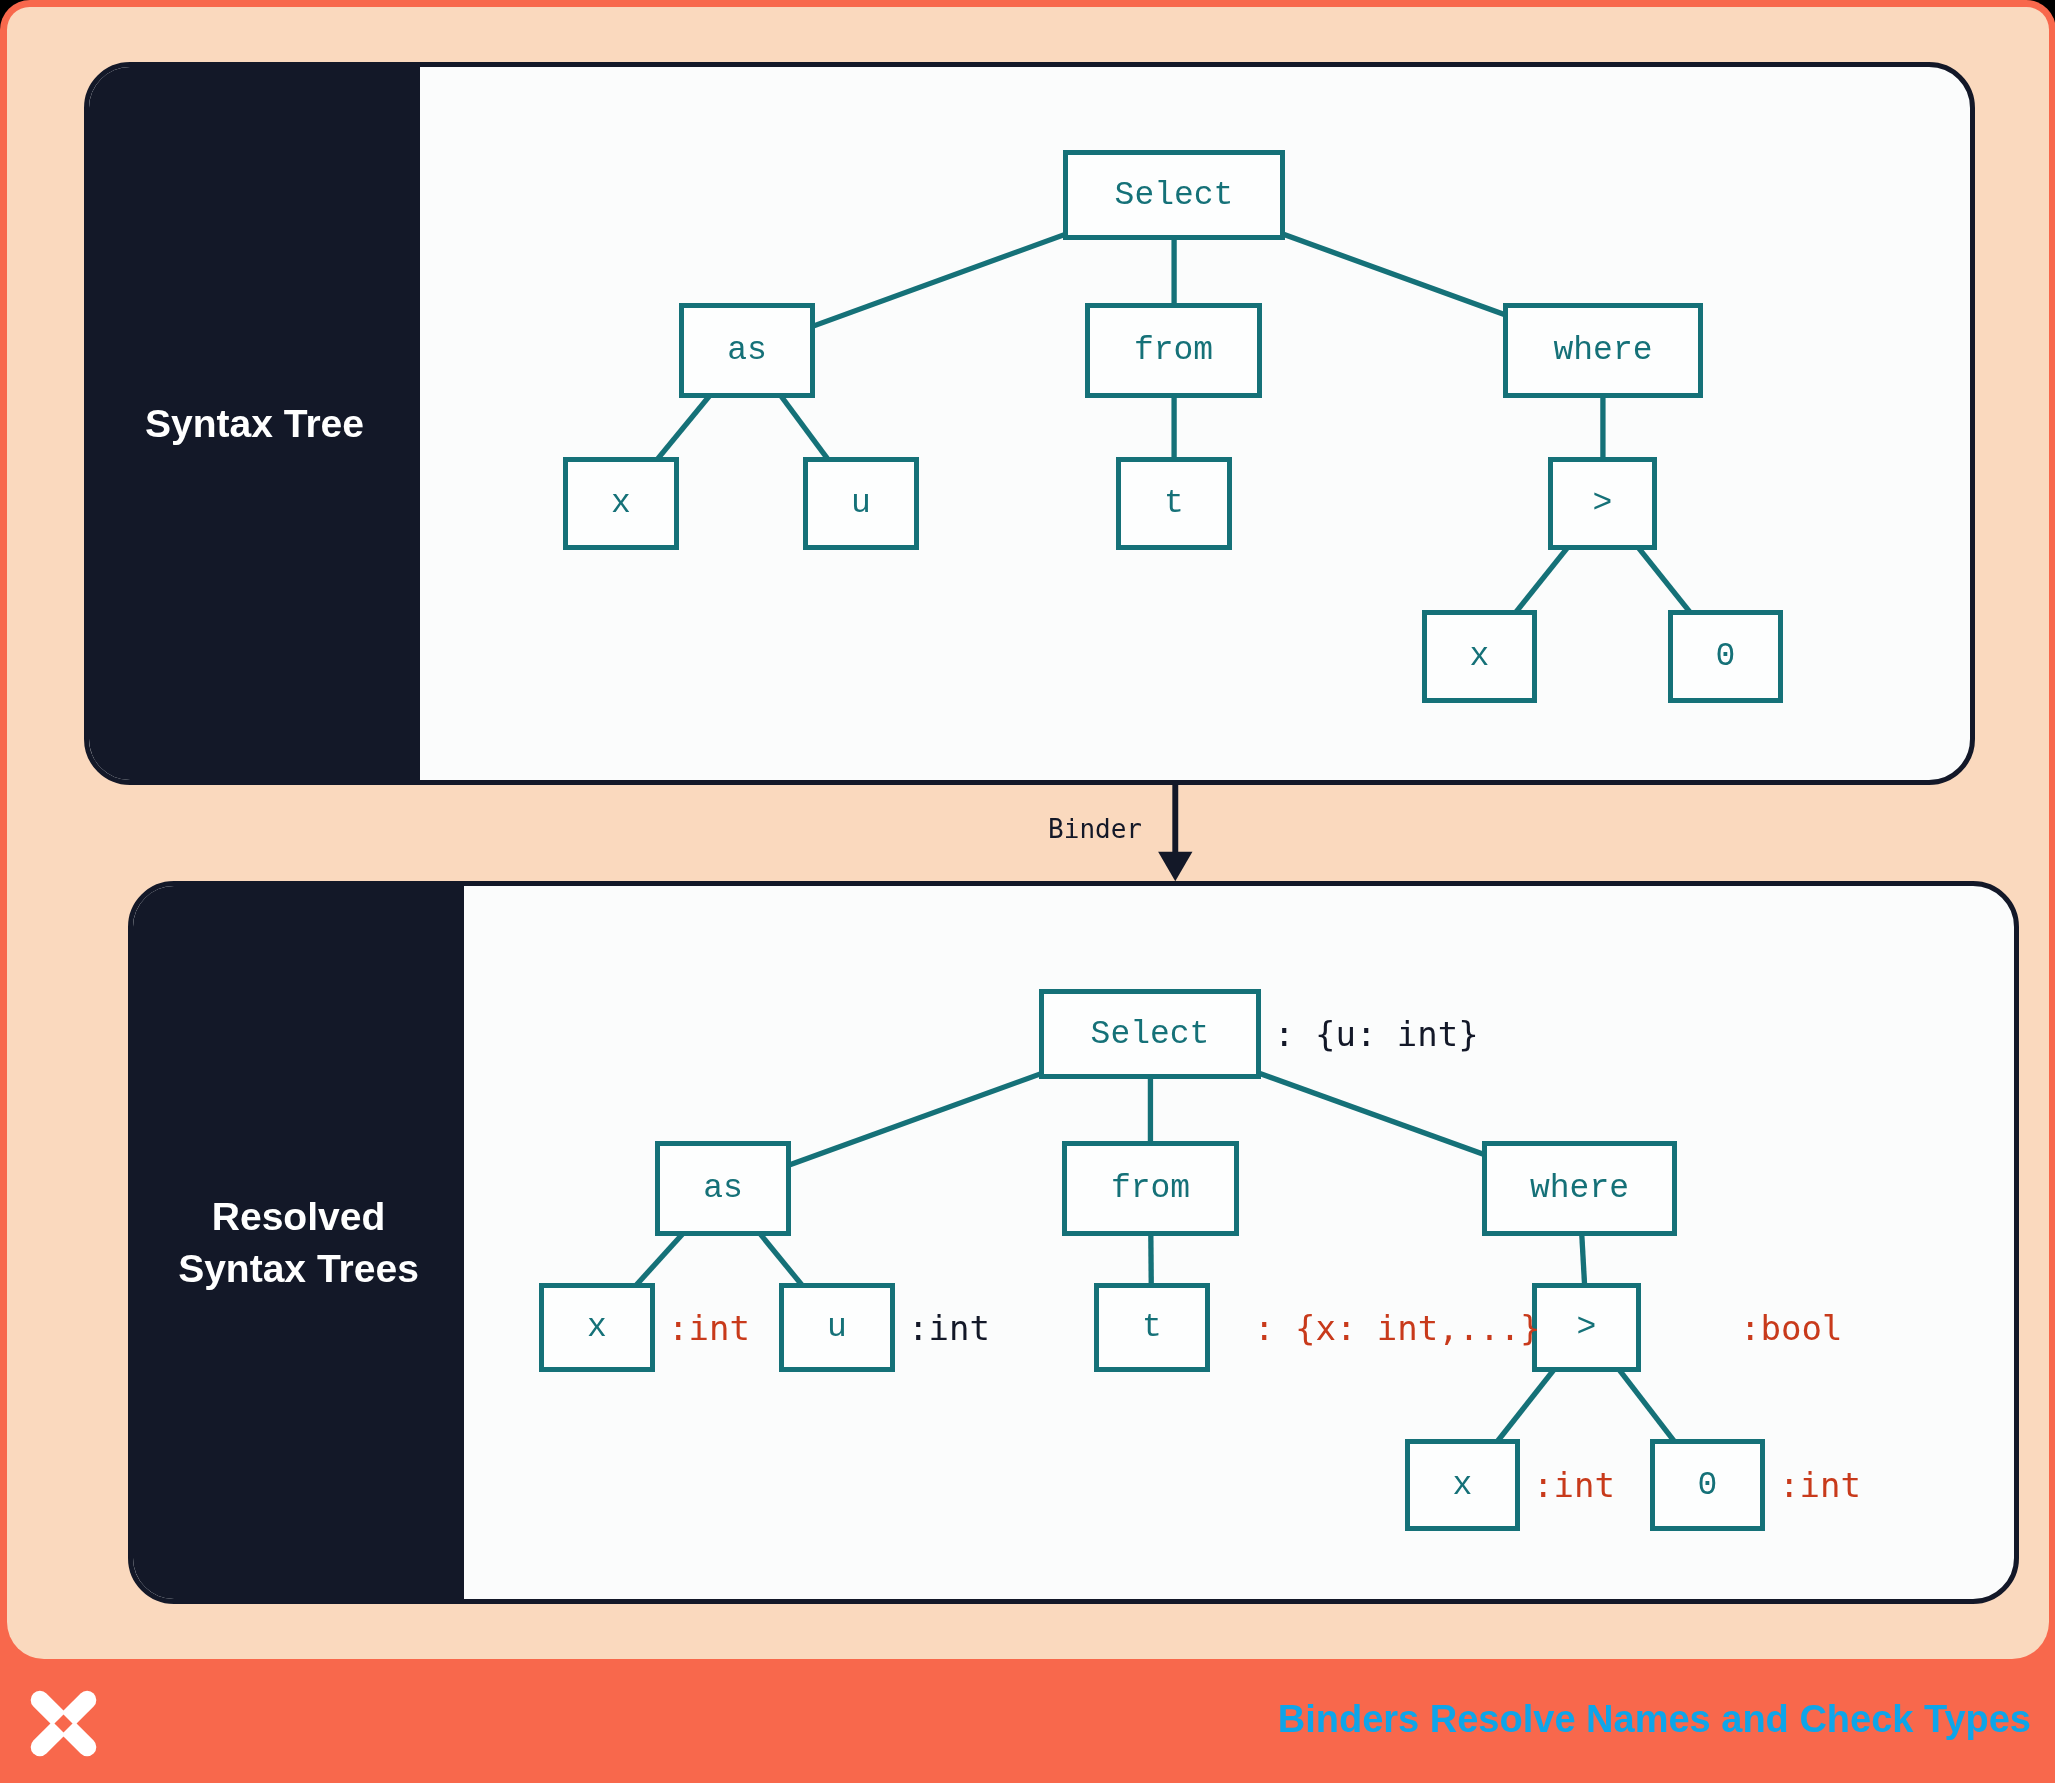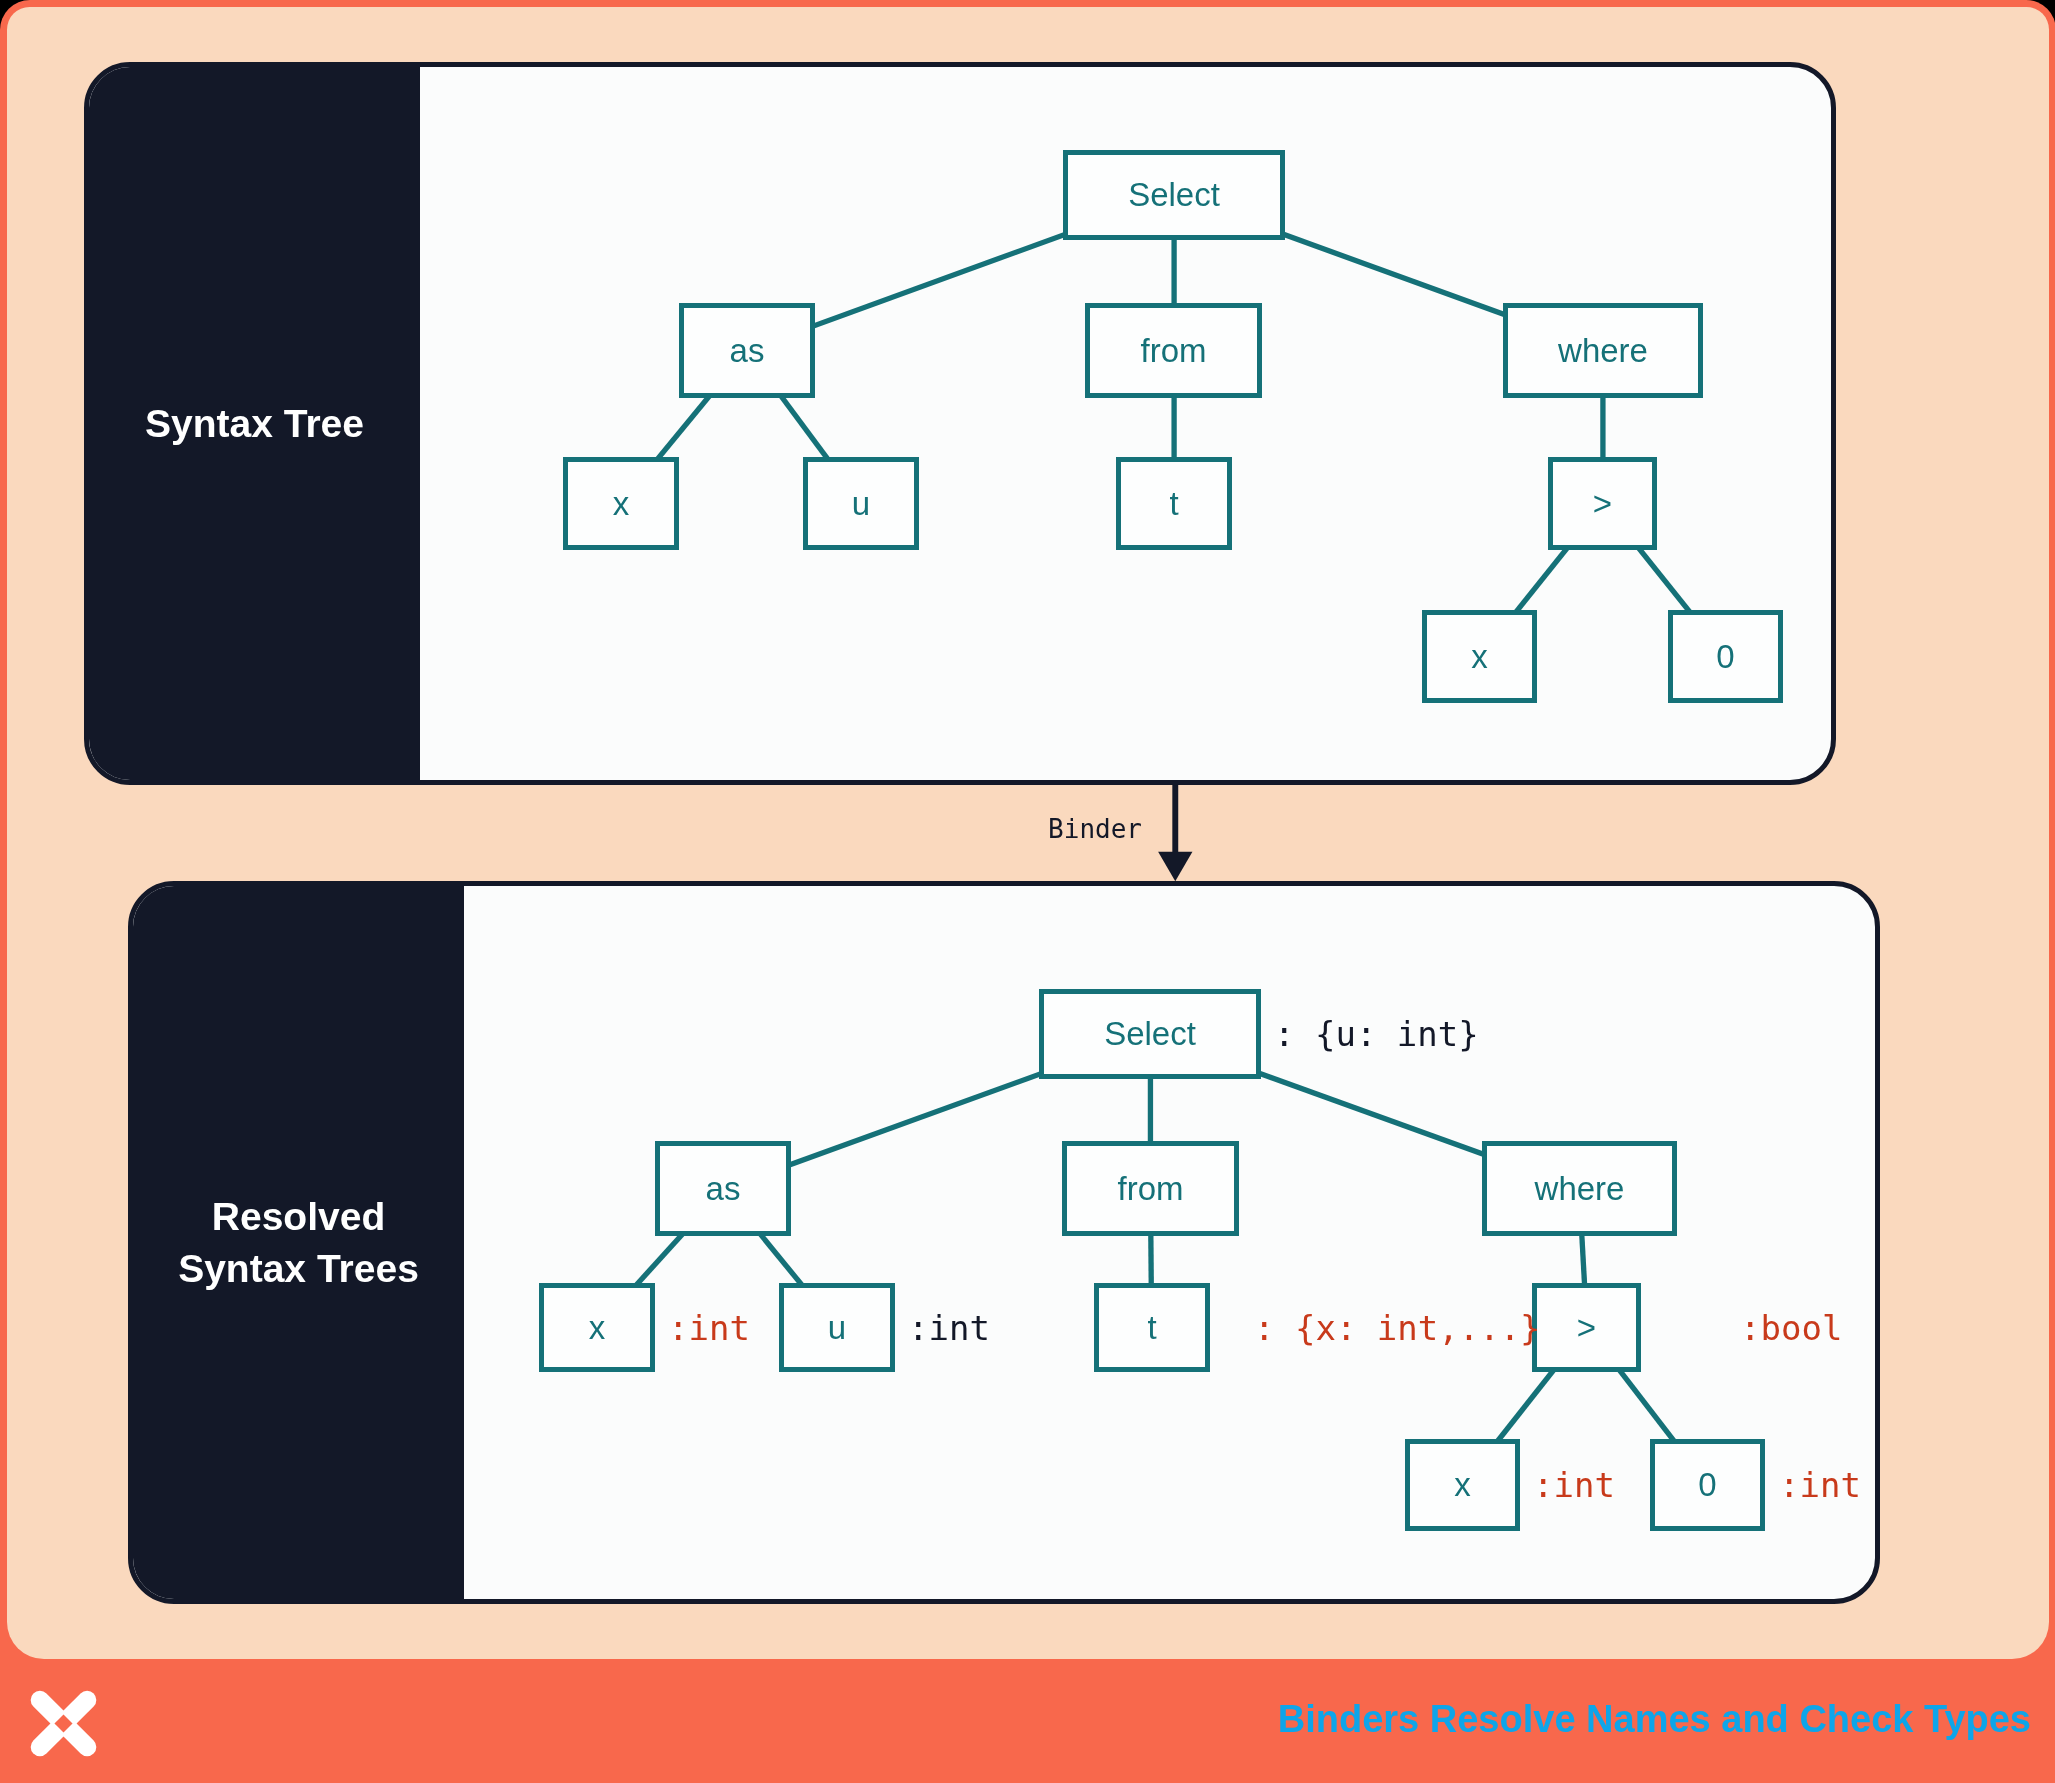--- a/index.html
+++ b/index.html
@@ -4,34 +4,34 @@
 <style>
   html,body{margin:0;padding:0;}
   body{
     width:2056px;height:1784px;position:relative;overflow:hidden;
     background:#000;
     font-family:"Liberation Sans",sans-serif;
   }
   .frame{position:absolute;inset:0;border-radius:30px;z-index:0;}
   .peach{position:absolute;left:7px;top:7px;width:2042px;height:1652px;
     border-radius:22.5px 22.5px 37px 37px;z-index:1;}
-  .panel{position:absolute;left:84px;width:1752px;height:723px;
+  .panel{position:absolute;left:84px;width:1891px;height:723px;
     box-sizing:border-box;border:5.3px solid #131828;border-radius:46px;
     overflow:hidden;z-index:2;}
   #panel-syntax{top:62px;}
   #panel-resolved{top:881px;}
   .sidebar{position:absolute;left:0;top:0;bottom:0;width:331px;
     display:flex;flex-direction:column;justify-content:center;align-items:center;
     font-weight:bold;font-size:39px;line-height:52px;letter-spacing:0px;}
   #edge-layer{position:absolute;left:0;top:0;z-index:3;pointer-events:none;}
   #node-layer .node{
     position:absolute;box-sizing:border-box;z-index:4;
     border:5.3px solid #157178;
     display:flex;align-items:center;justify-content:center;
-    font-family:Liberation Sans, sans-serif;
+    font-family:Liberation Mono, monospace;
     font-size:33px;
   }
   .ann{position:absolute;z-index:5;transform:translateY(-50%);
     font-family:"DejaVu Sans Mono","Liberation Mono",monospace;
     font-size:34px;font-weight:normal;white-space:pre;text-align:right;}
   .binder-label{position:absolute;right:914px;top:829px;transform:translateY(-50%);
     z-index:4;font-family:"DejaVu Sans Mono","Liberation Mono",monospace;
     font-size:26px;font-weight:500;}
   .footer-bar{position:absolute;left:0;top:1660px;width:2056px;height:124px;z-index:2;}
   .footer-title{position:absolute;right:25px;top:1660px;height:118px;z-index:3;

